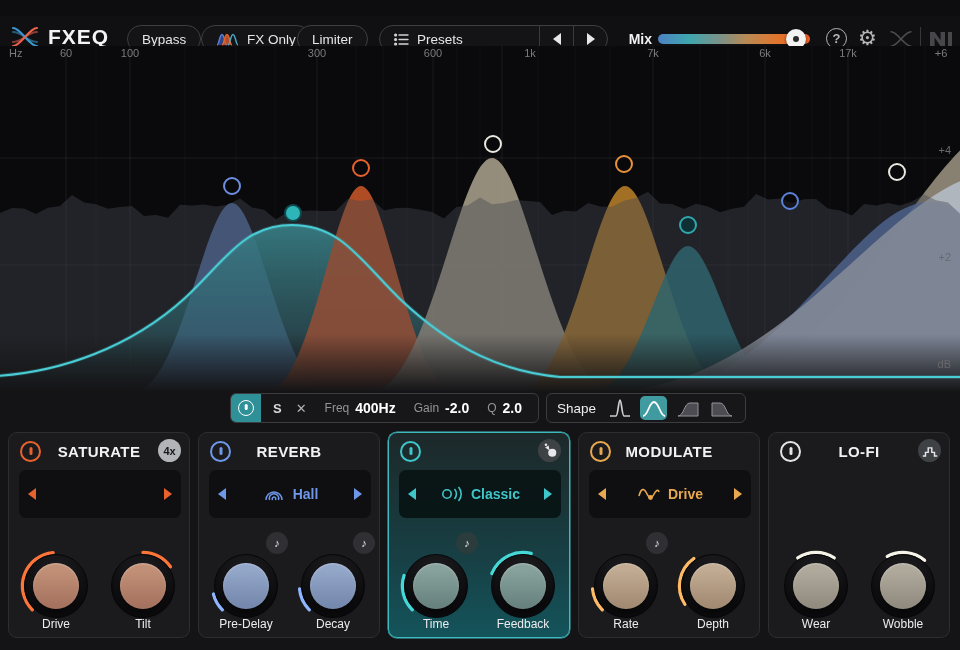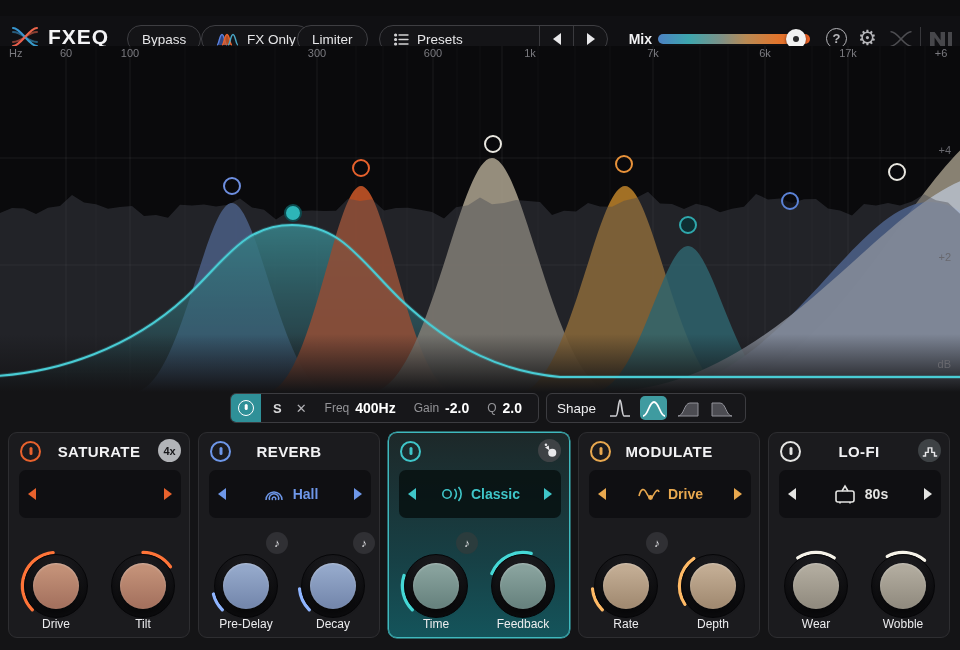--- a/index.html
+++ b/index.html
@@ -454,36 +454,20 @@
       <div class="klabel" style="left:89px;top:184px;">Depth</div>
       </section>
       <section class="card" style="left: 768px; --ac: #e4e4e2;">
       <div class="mpwr"></div>
       <div class="mtitle">LO-FI</div>
       <div class="mbadge ic">
           <svg width="18" height="14" viewBox="0 0 20 15">
             <path d="M2 13 h3 v-4 h3 v-5 h4 v5 h3 v4 h3" fill="none" stroke="currentColor" stroke-width="1.6"></path>
           </svg>
         </div>
-      <div class="msel">
-        <span class="prev"></span>
-        <div class="mmode">
-          <span style="display:flex;color:#e4e4e2">
-              <svg width="26" height="22" viewBox="0 0 26 22">
-                <g fill="none" stroke="currentColor" stroke-width="1.6">
-                  <rect x="4" y="8" width="18" height="11" rx="2"></rect>
-                  <path d="M10 8 L13 3 L16 8"></path>
-                  <path d="M8 19 v1.5 M18 19 v1.5"></path>
-                </g>
-              </svg>
-            </span>
-          <span>80s</span>
-        </div>
-        <span class="next"></span>
-      </div>
       <div class="knob" style="left:9px;top:115px;">
         <svg class="karc" width="76" height="76" viewBox="0 0 76 76">
           <path d="M19.8 9.9 A33.5 33.5 0 0 1 56.2 9.9" fill="none" stroke="#f5f2e8" stroke-width="3.4" stroke-linecap="round"></path>
         </svg>
         <div class="kring">
           <div class="kface" style="background:linear-gradient(180deg,#b0aa9d 15%,#928c80 92%);"></div>
         </div>
       </div>
       <div class="klabel" style="left:2px;top:184px;">Wear</div>
       <div class="knob" style="left:96px;top:115px;">

